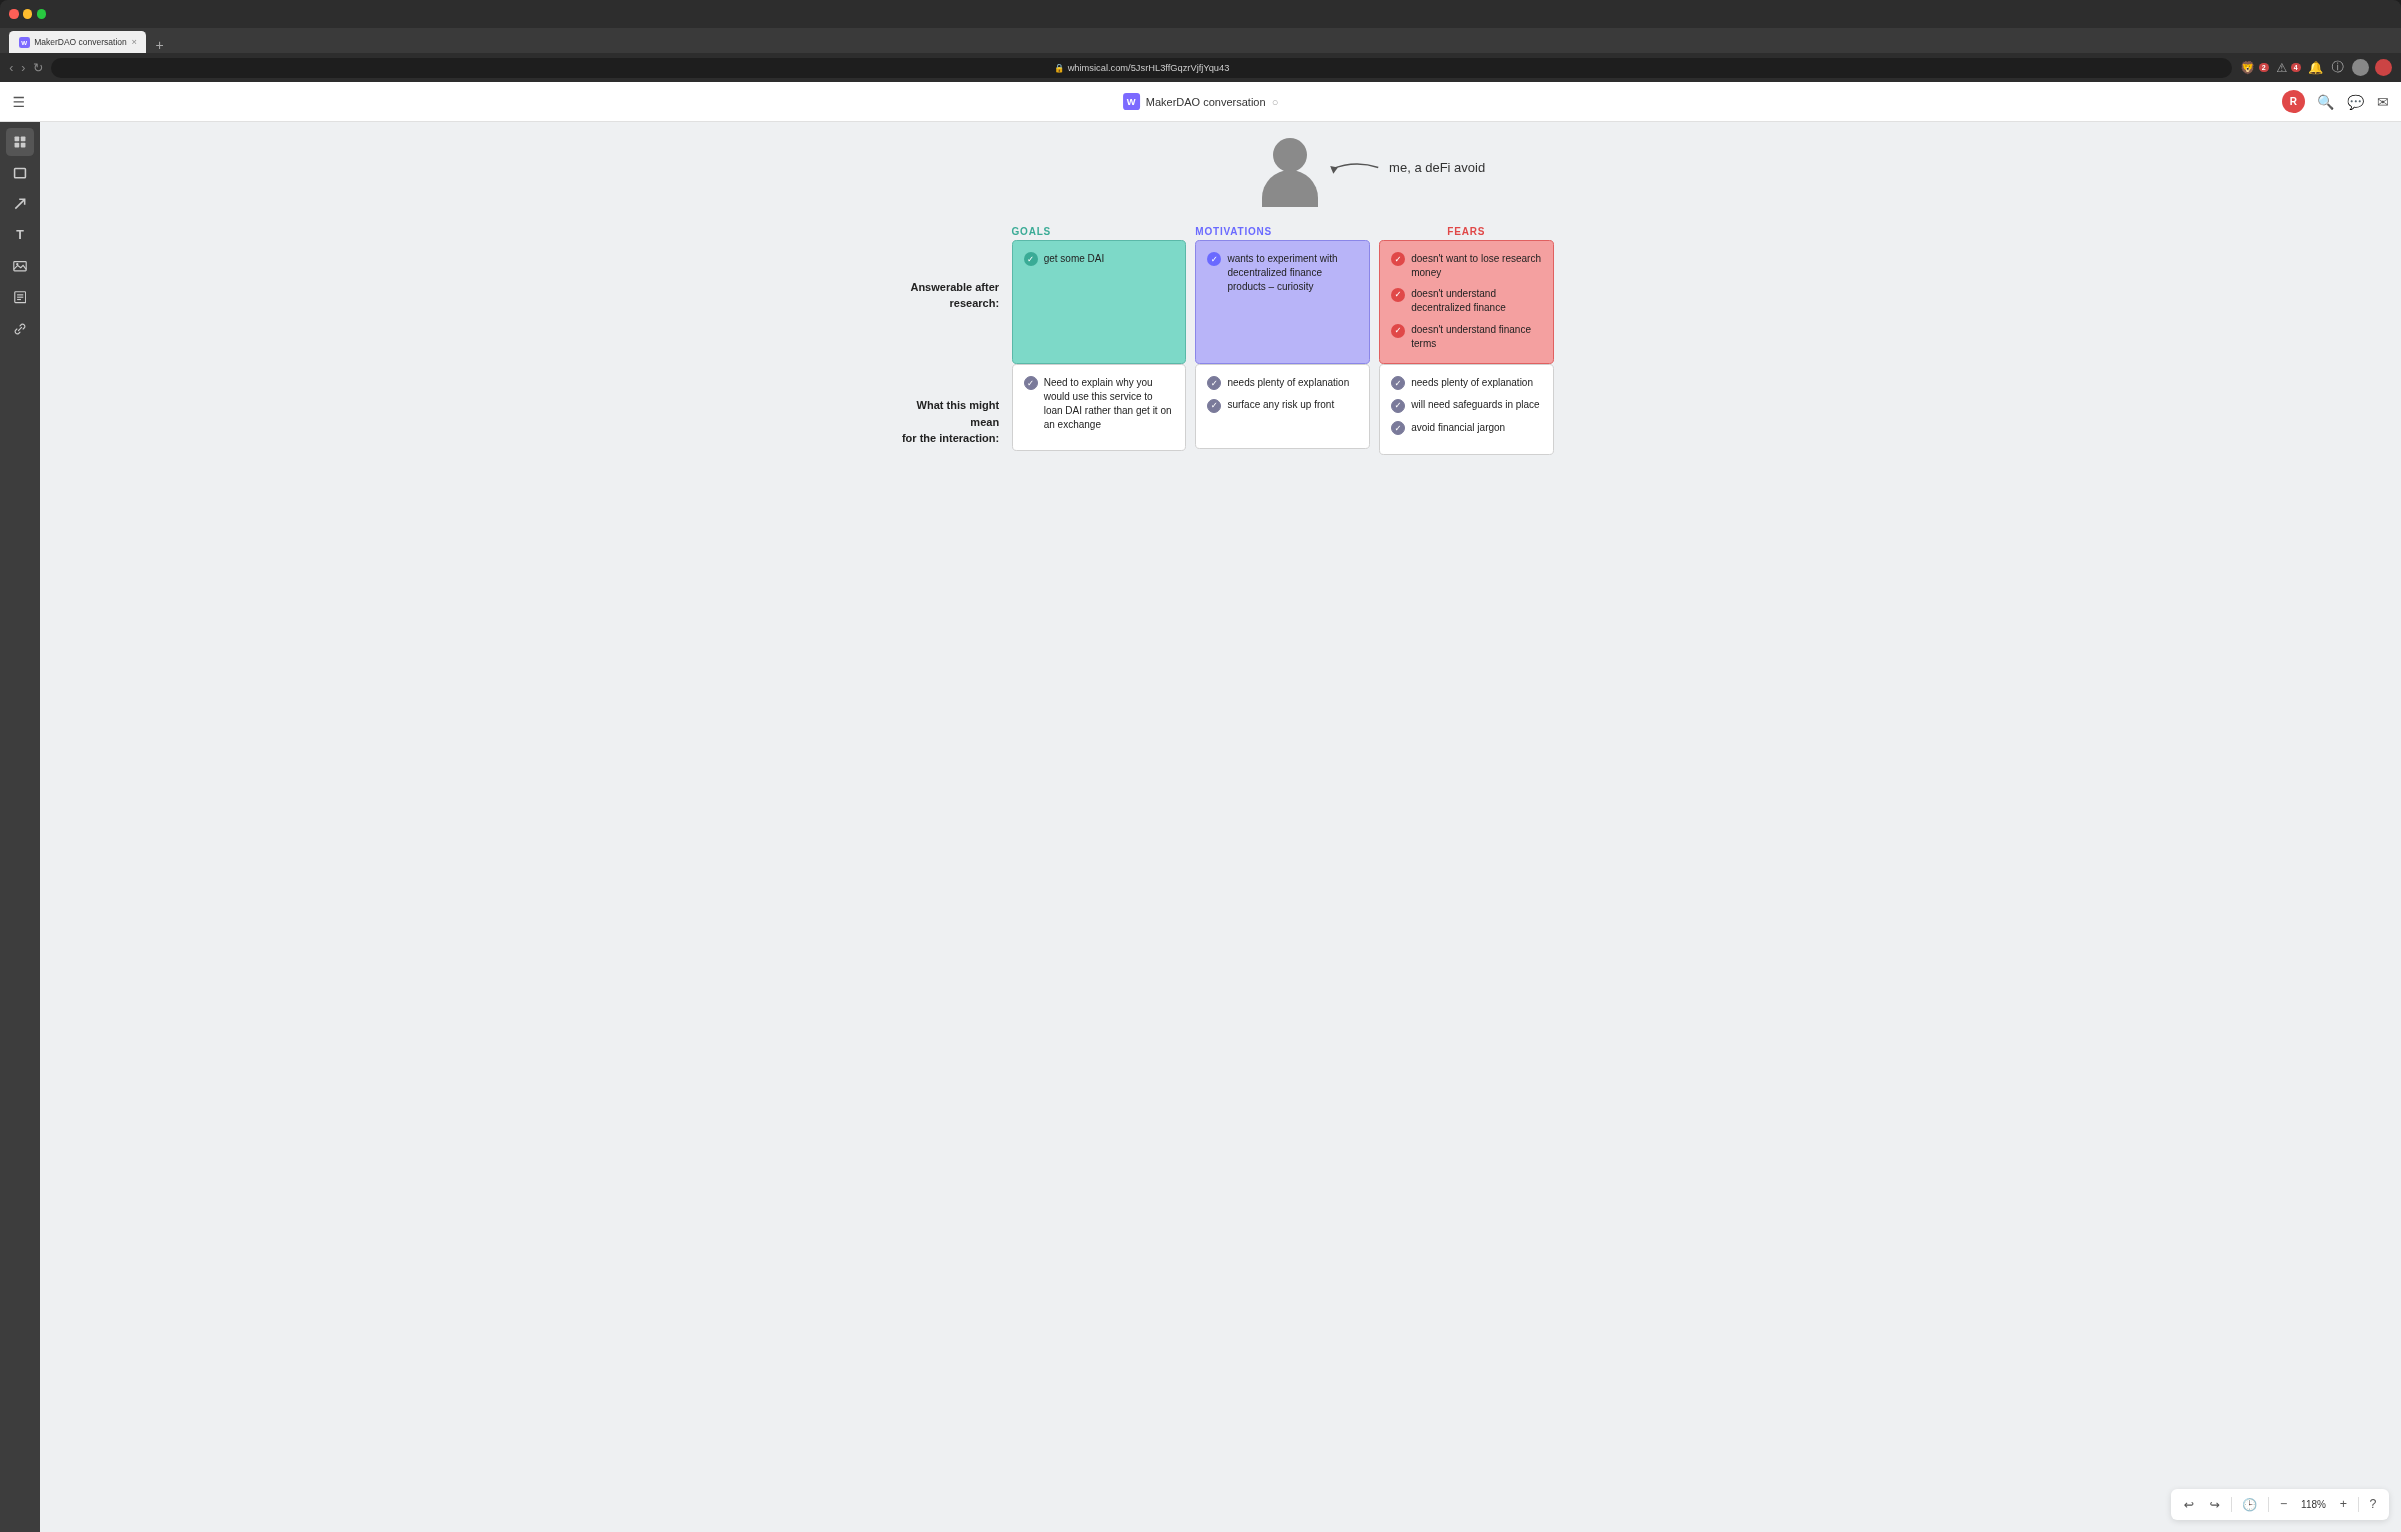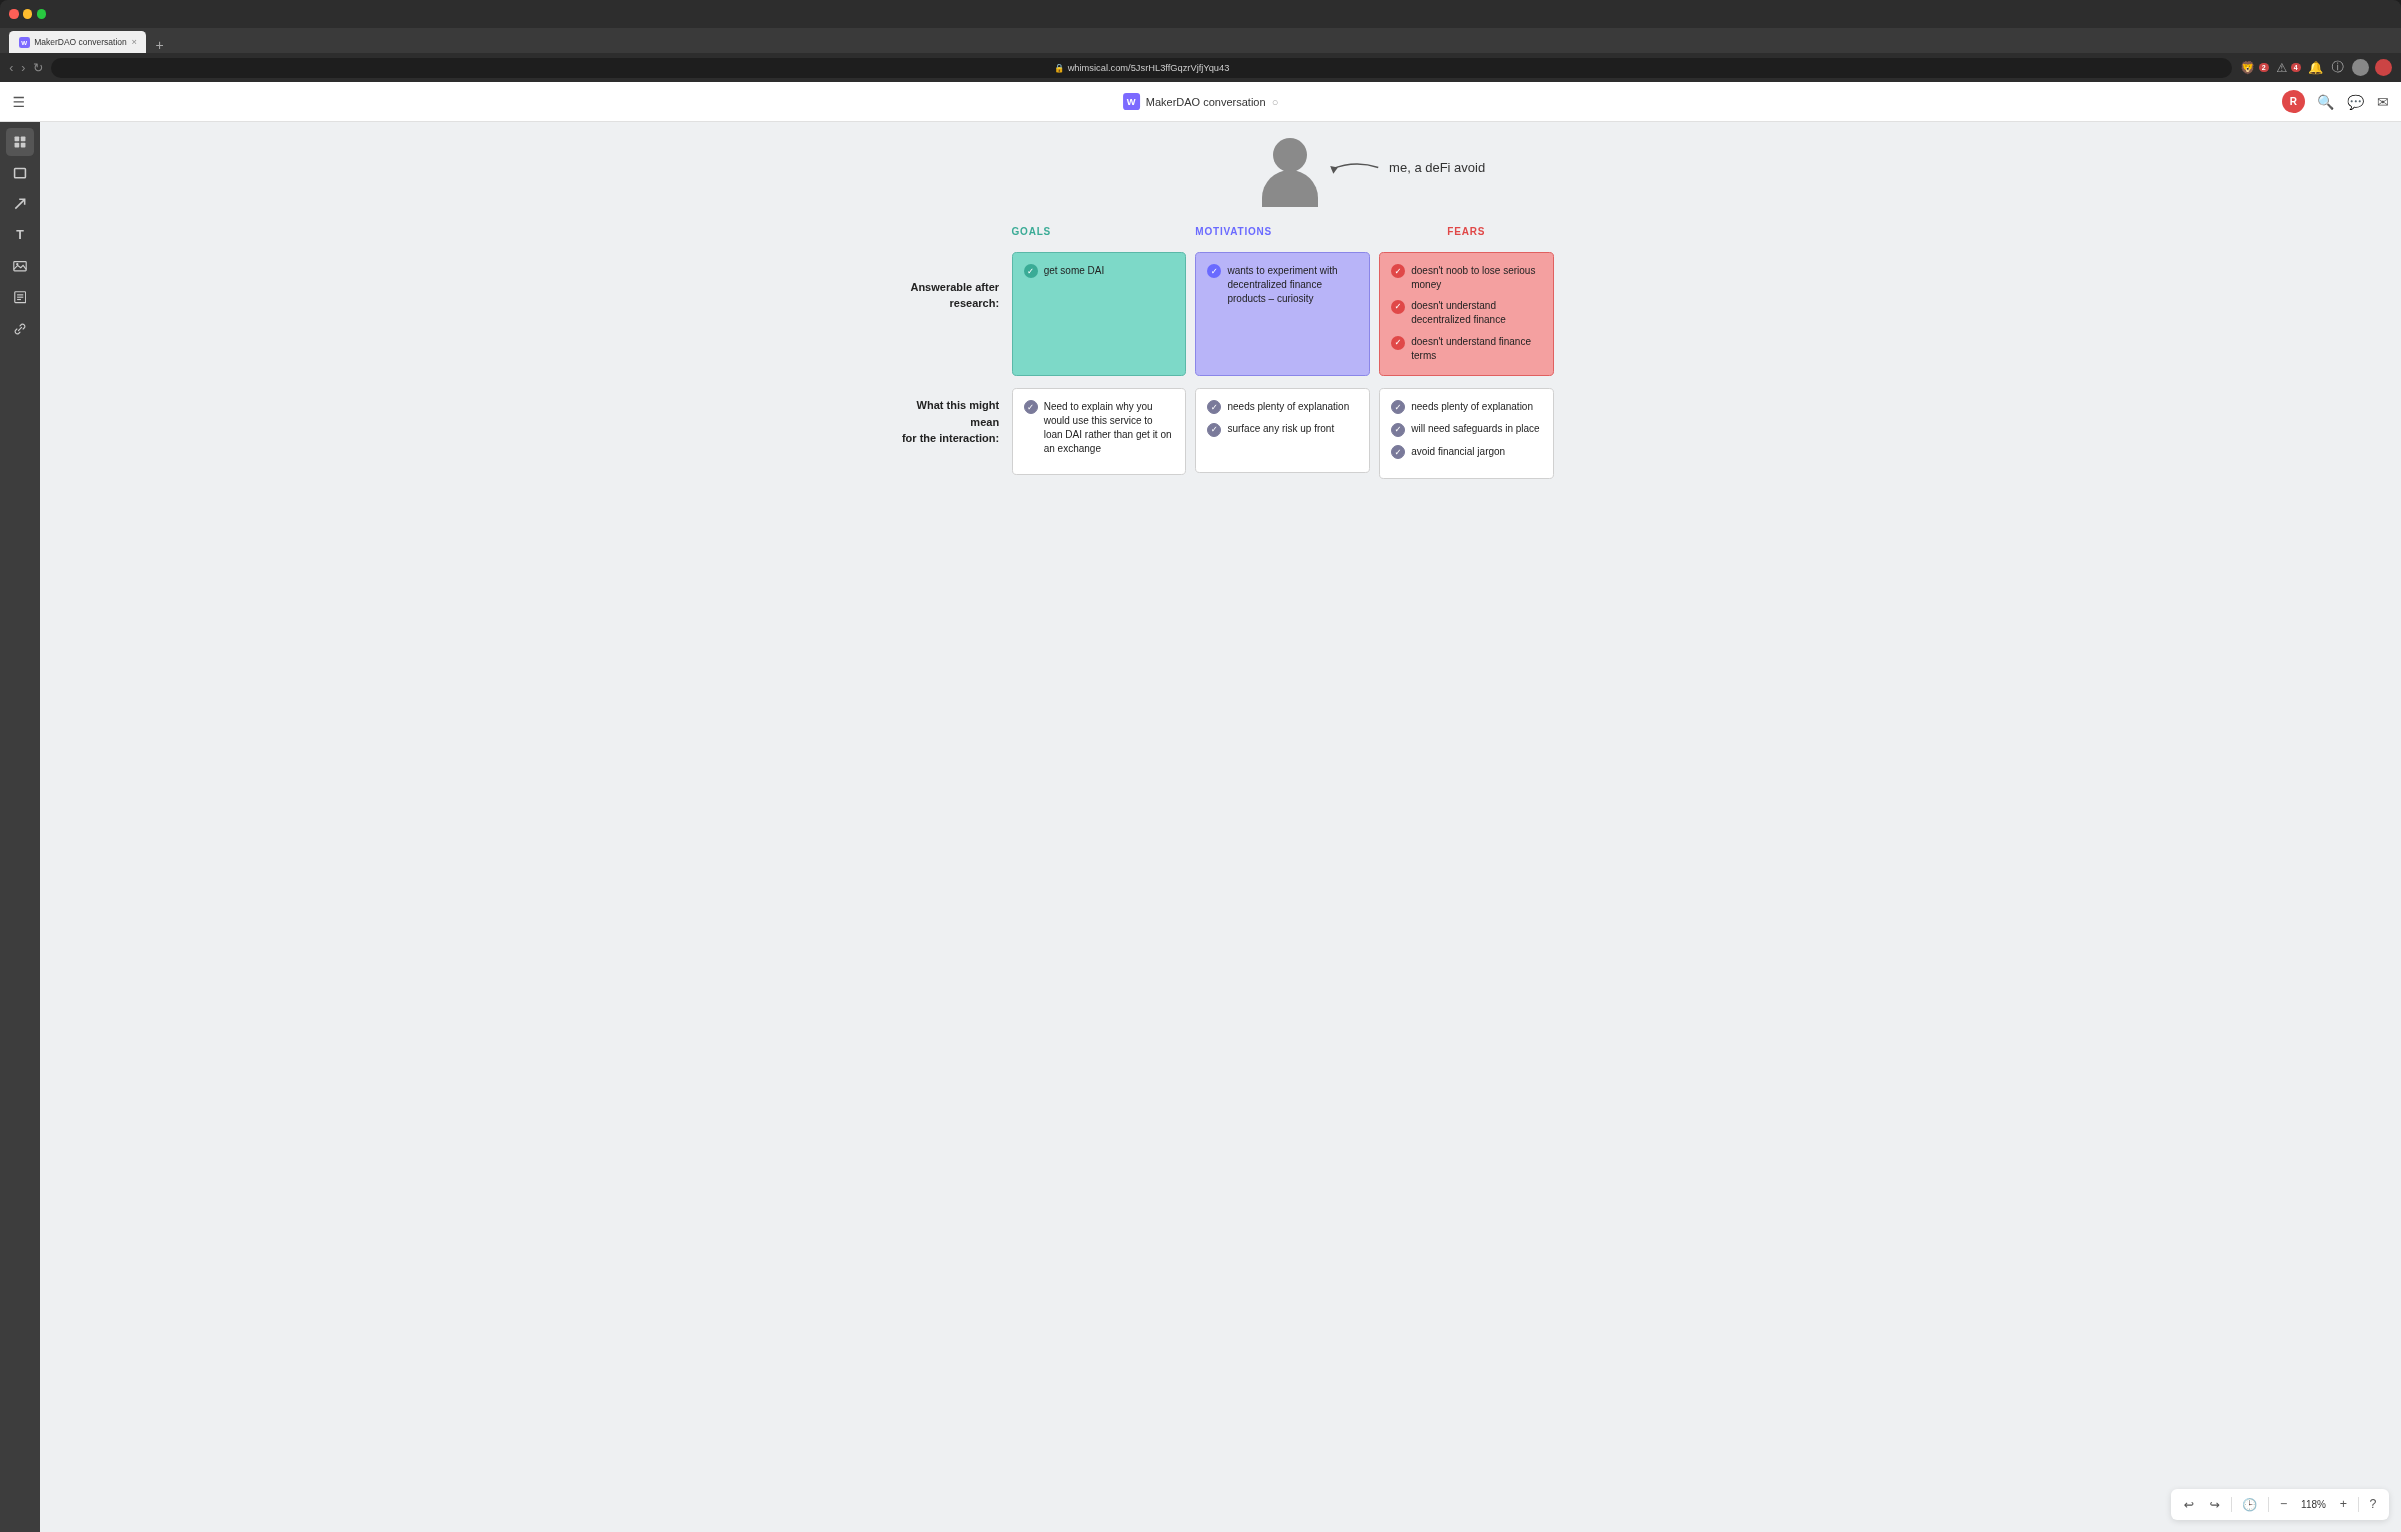--- a/index.html
+++ b/index.html
@@ -197,21 +197,21 @@
     }
     .label-top { height: 139px; }
     .label-bottom { height: 93px; margin-top: 9.3px; }
 
     .columns {
       flex: 1;
       display: flex;
       gap: 9.3px;
     }
 
-    .column { flex: 1; display: flex; flex-direction: column; gap: 12px; }
+    .column { flex: 1; display: flex; flex-direction: column; gap: 0; }
 
     .col-header {
       font-size: 10px;
       font-weight: 700;
       letter-spacing: 0.8px;
       margin-bottom: 3.1px;
       text-transform: uppercase;
     }
     .col-header.goals { color: #3aab96; }
     .col-header.motivations { color: #6a6aff; }
@@ -443,21 +443,21 @@
                 <span>surface any risk up front</span>
               </div>
             </div>
           </div>
 
           <div class="column">
             <div class="col-header fears">FEARS</div>
             <div class="card fears-card card-top">
               <div class="card-item">
                 <div class="check-circle red">✓</div>
-                <span>doesn't noob to lose serious money</span>
+                <span>doesn't want to lose research money</span>
               </div>
               <div class="card-item">
                 <div class="check-circle red">✓</div>
                 <span>doesn't understand decentralized finance</span>
               </div>
               <div class="card-item">
                 <div class="check-circle red">✓</div>
                 <span>doesn't understand finance terms</span>
               </div>
             </div>

